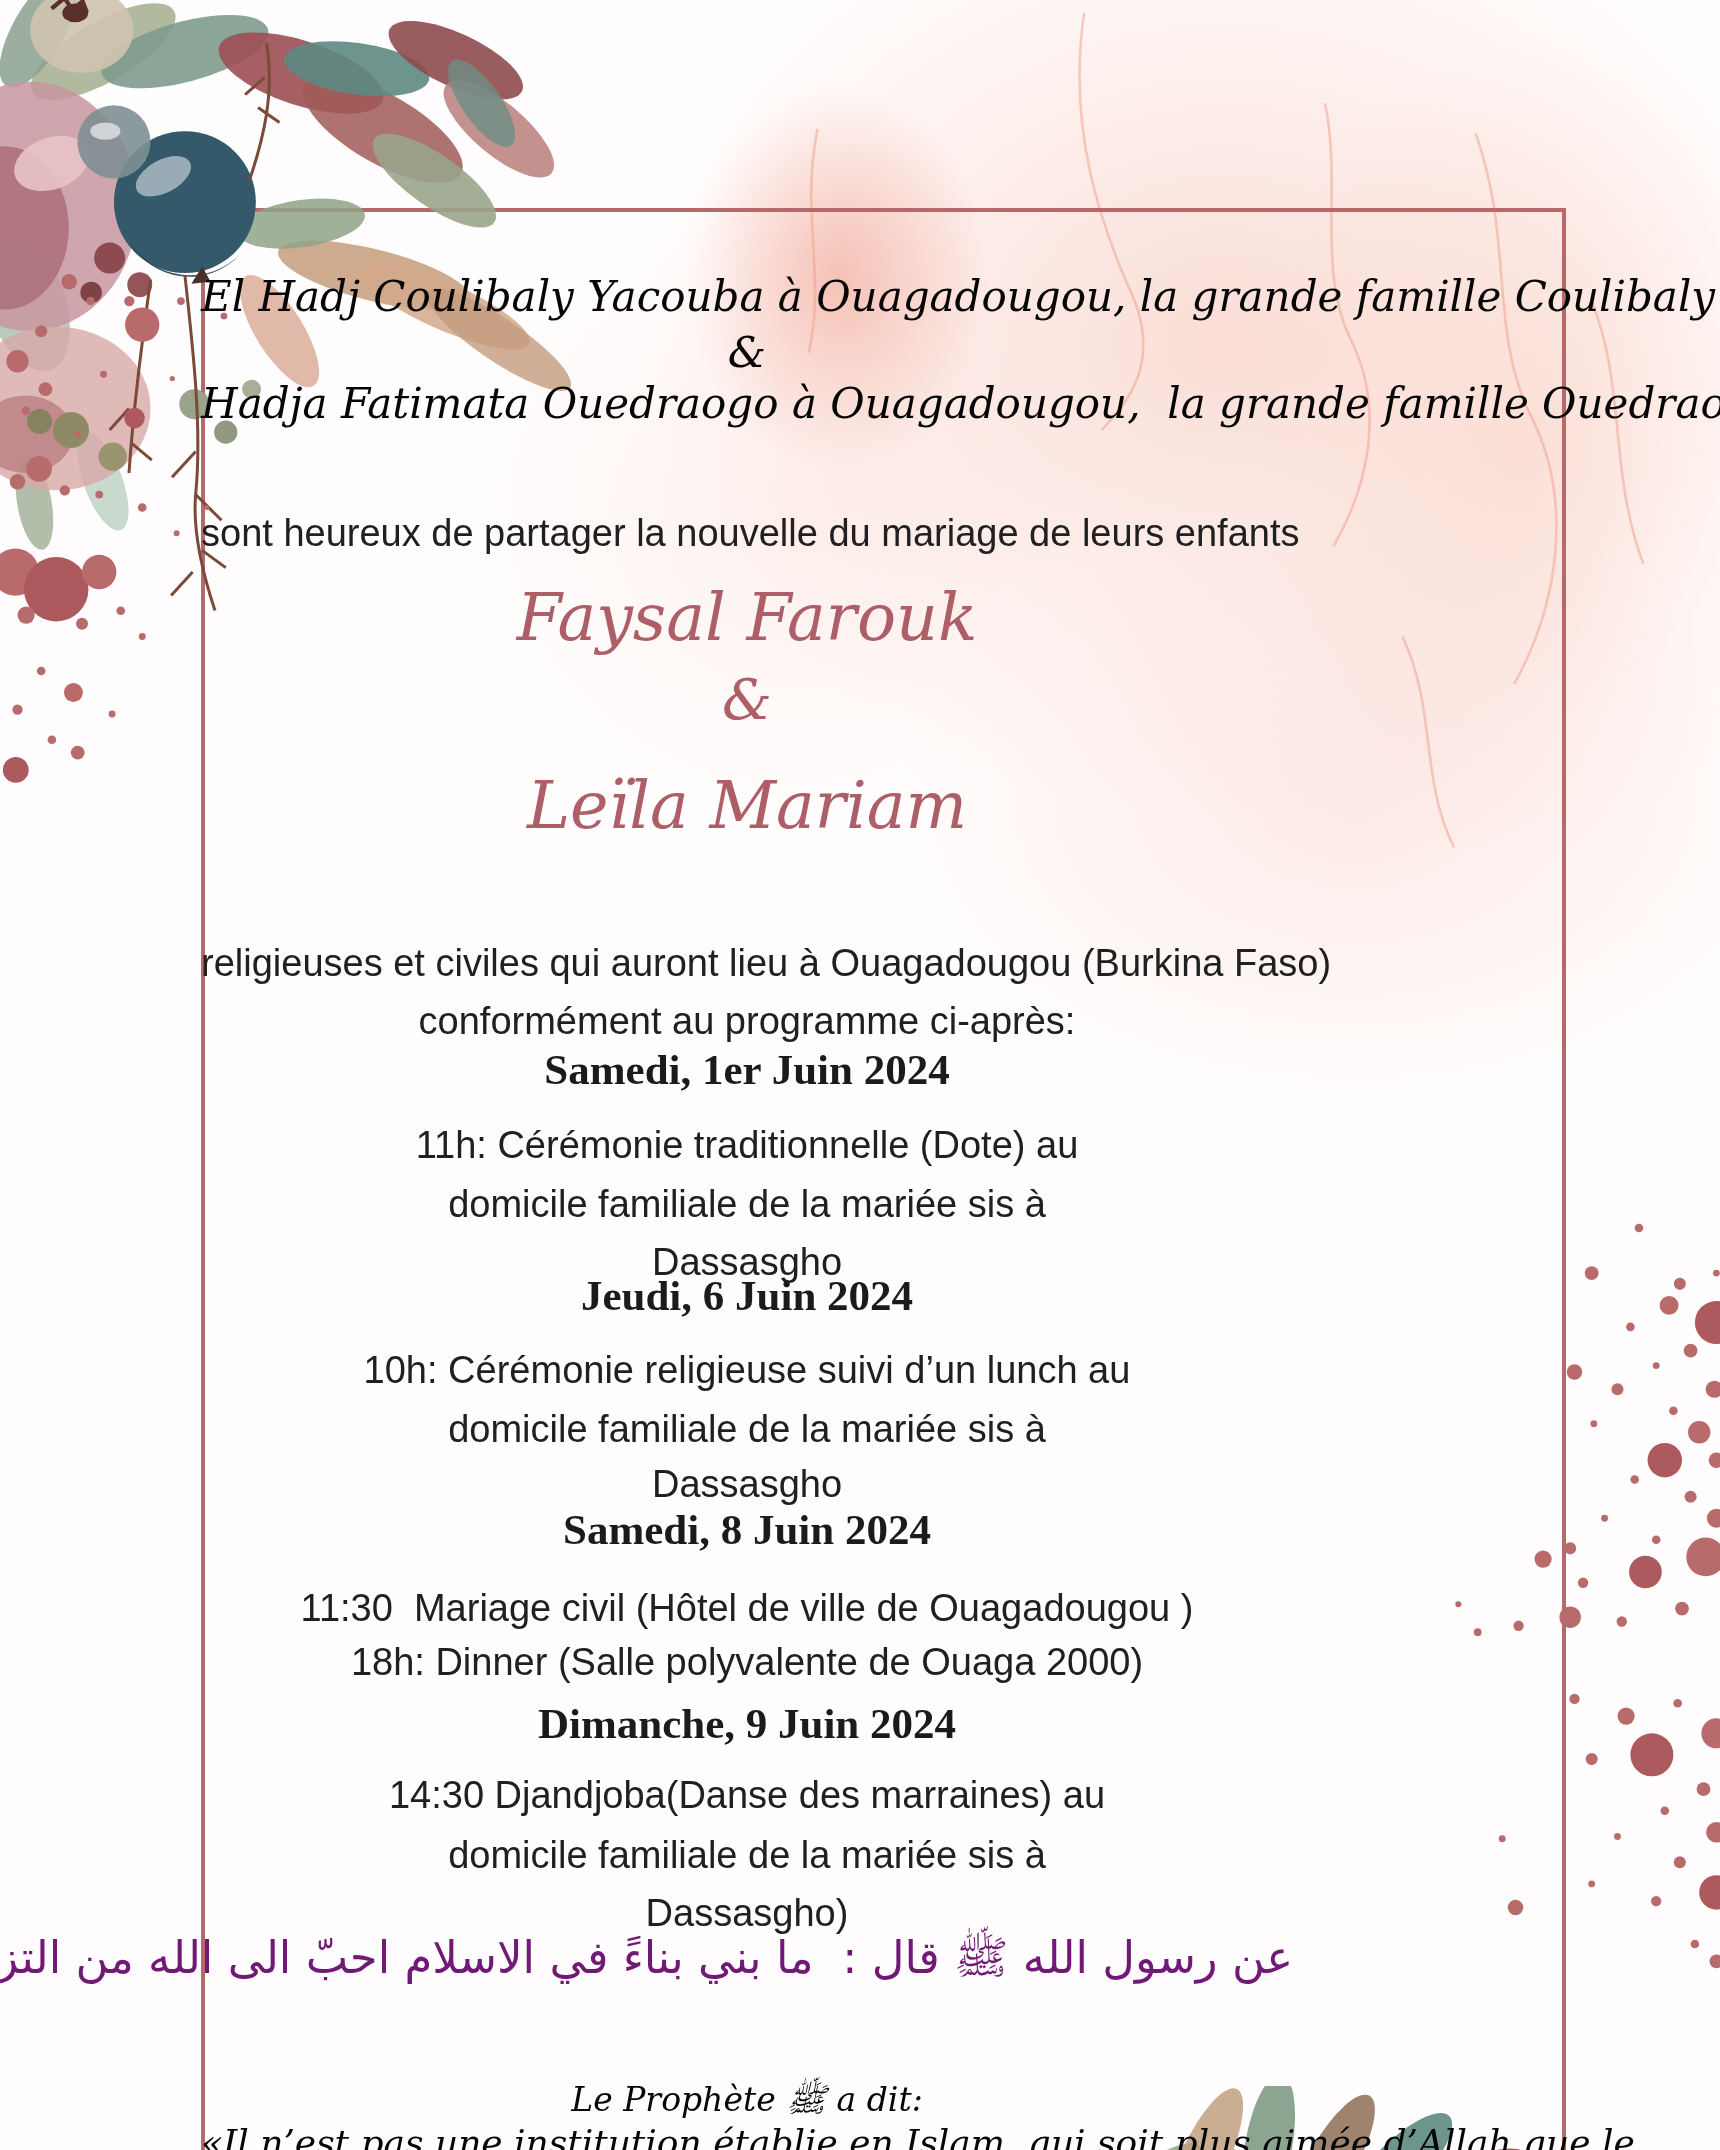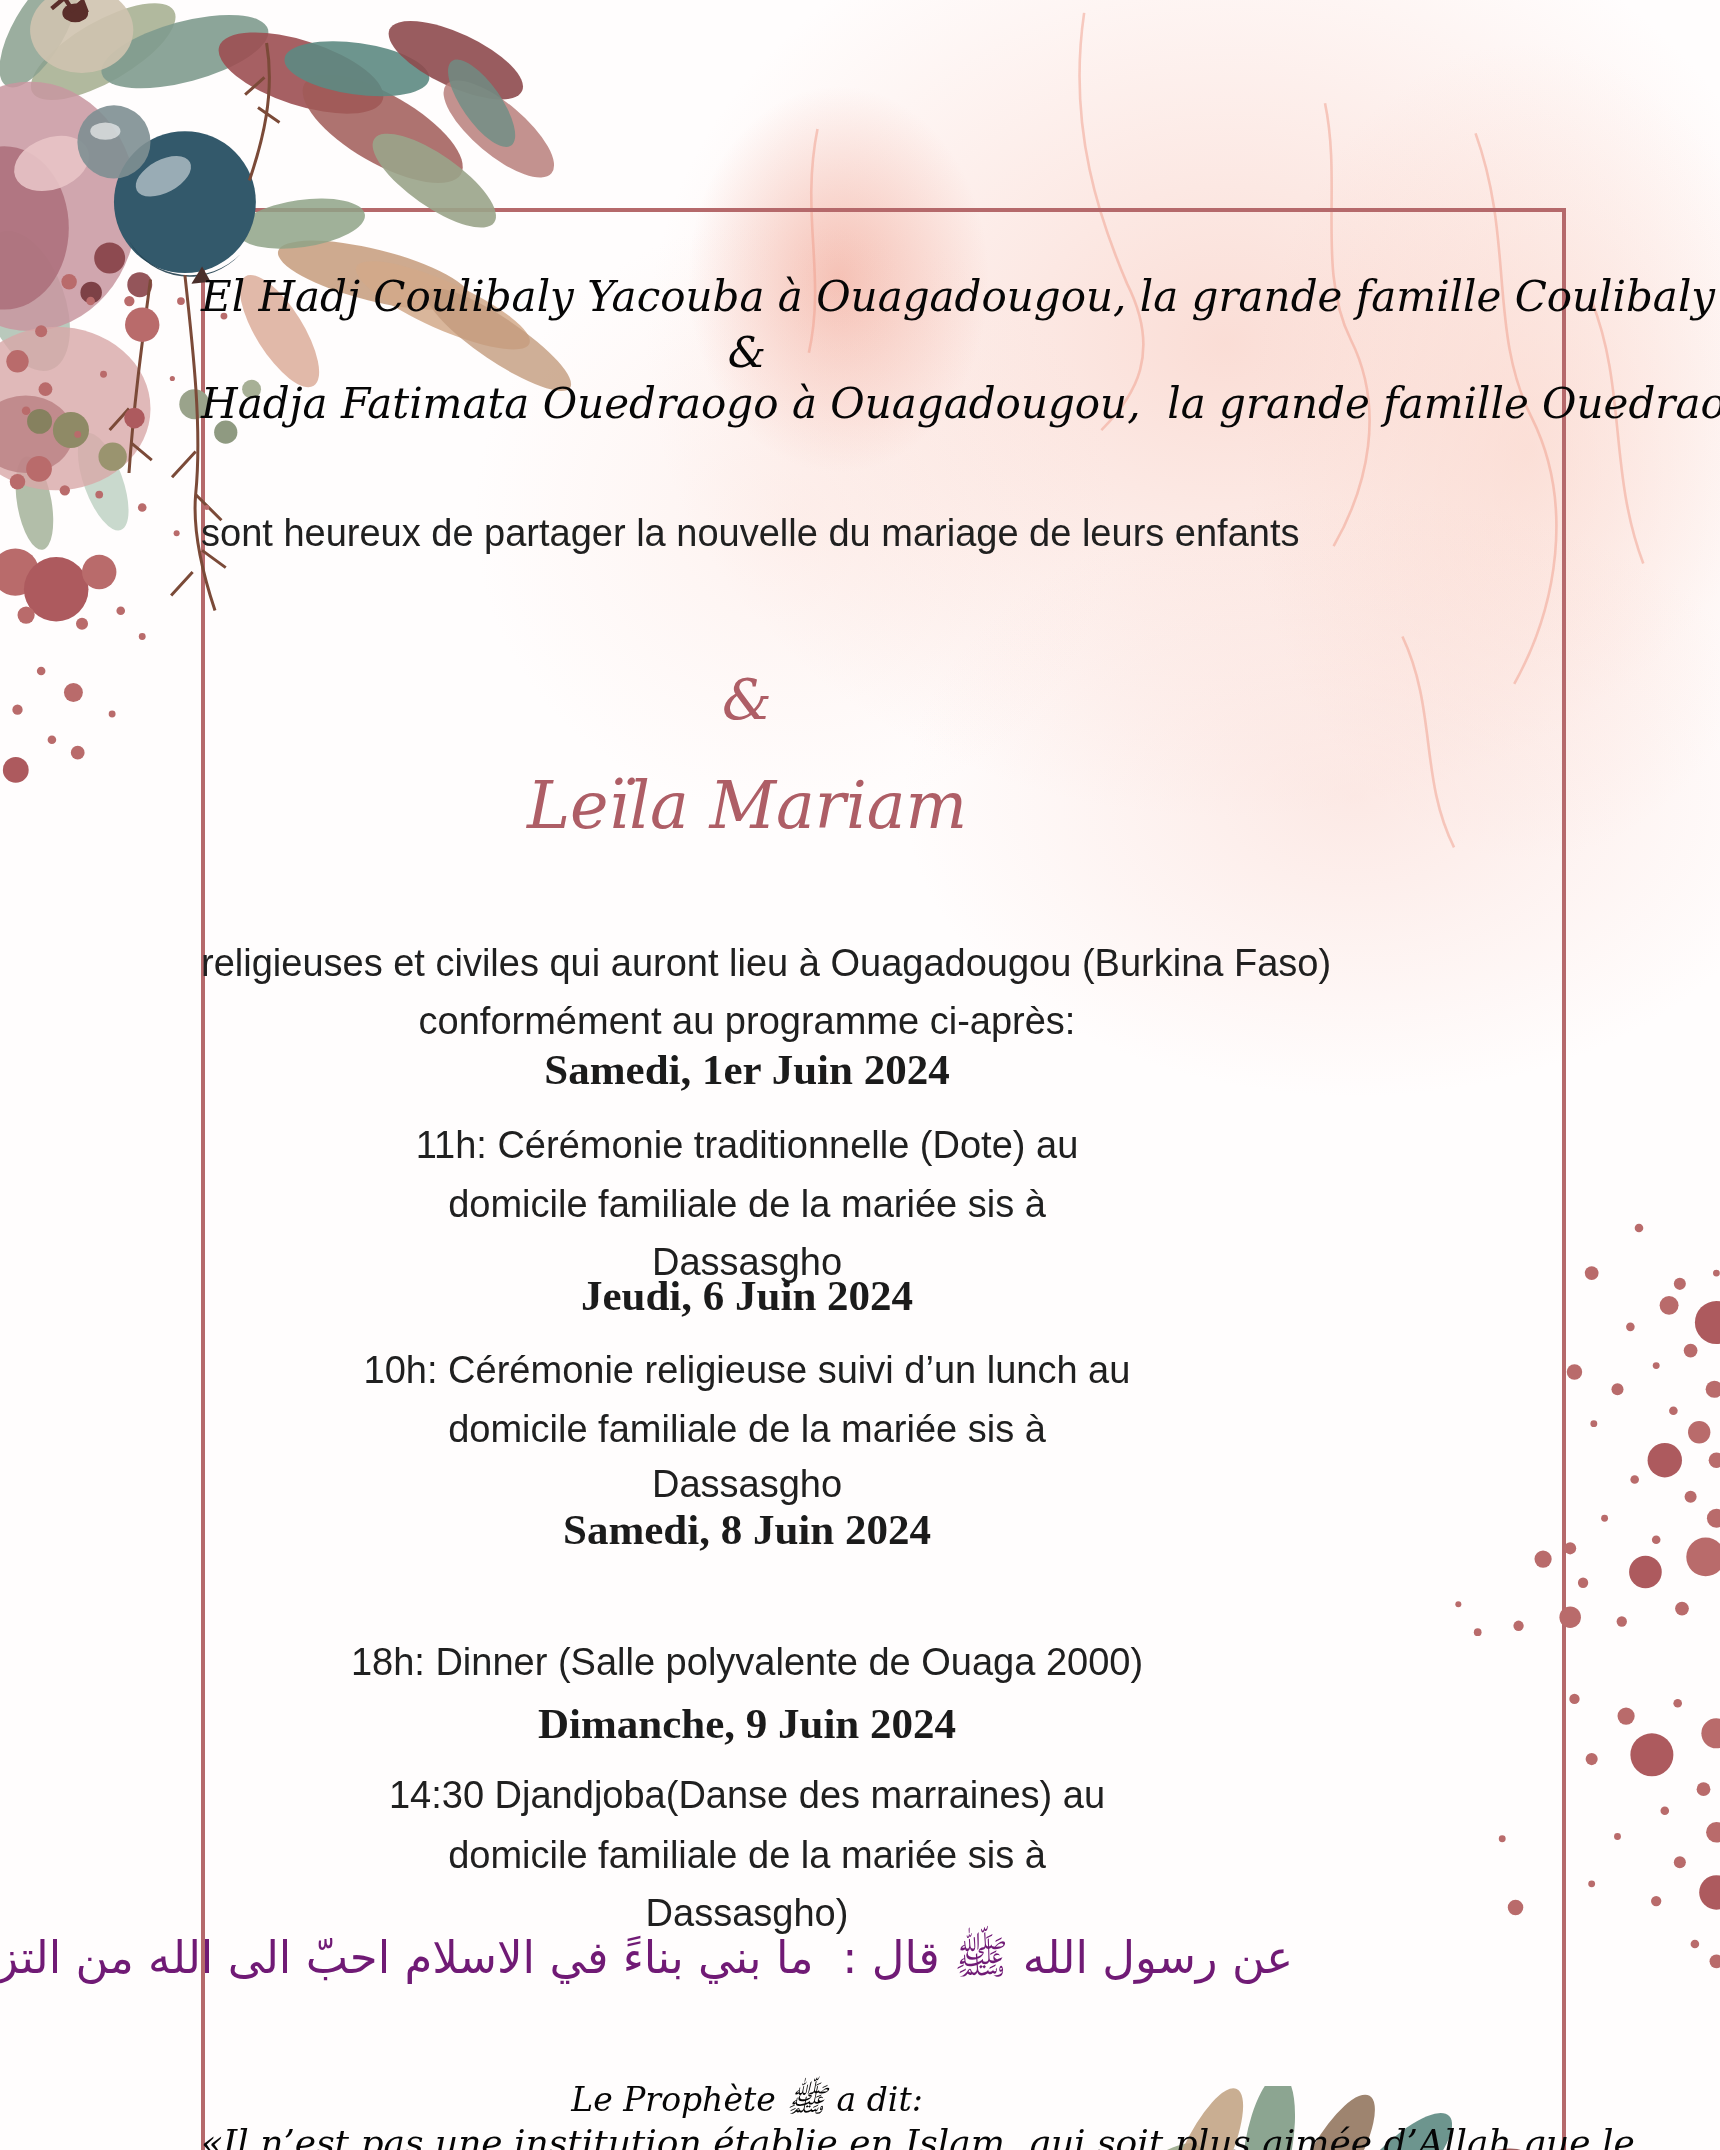--- a/index.html
+++ b/index.html
@@ -271,37 +271,39 @@
         <circle cx="3990" cy="4560" r="16"></circle>
     </g>
   </svg>
 
   <div class="line script script-lg" style="top:271px">El Hadj Coulibaly Yacouba à Ouagadougou, la grande famille Coulibaly</div>
   <div class="line script amp-black" style="top:326px">&amp;</div>
   <div class="line script script-lg" style="top:378px">Hadja Fatimata Ouedraogo à Ouagadougou,  la grande famille Ouedraogo</div>
 
   <div class="line body" style="top:499px">sont heureux de partager la nouvelle du mariage de leurs enfants</div>
 
+  <div class="line script name rose" style="top:579px">Faysal Farouk</div>
   <div class="line script amp-rose rose" style="top:666px">&amp;</div>
   <div class="line script name rose" style="top:767px">Leïla Mariam</div>
 
   <div class="line body" style="top:929px">religieuses et civiles qui auront lieu à Ouagadougou (Burkina Faso)</div>
   <div class="line body" style="top:987px">conformément au programme ci-après:</div>
 
   <div class="line date" style="top:1045px">Samedi, 1er Juin 2024</div>
   <div class="line body" style="top:1111px">11h: Cérémonie traditionnelle (Dote) au</div>
   <div class="line body" style="top:1170px">domicile familiale de la mariée sis à</div>
   <div class="line body" style="top:1228px">Dassasgho</div>
 
   <div class="line date" style="top:1271px">Jeudi, 6 Juin 2024</div>
   <div class="line body" style="top:1336px">10h: Cérémonie religieuse suivi d’un lunch au</div>
   <div class="line body" style="top:1395px">domicile familiale de la mariée sis à</div>
   <div class="line body" style="top:1450px">Dassasgho</div>
 
   <div class="line date" style="top:1505px">Samedi, 8 Juin 2024</div>
+  <div class="line body" style="top:1574px">11:30  Mariage civil (Hôtel de ville de Ouagadougou )</div>
   <div class="line body" style="top:1628px">18h: Dinner (Salle polyvalente de Ouaga 2000)</div>
 
   <div class="line date" style="top:1699px">Dimanche, 9 Juin 2024</div>
   <div class="line body" style="top:1761px">14:30 Djandjoba(Danse des marraines) au</div>
   <div class="line body" style="top:1821px">domicile familiale de la mariée sis à</div>
   <div class="line body" style="top:1879px">Dassasgho)</div>
 
   <div class="line arabic" style="top:1925px">عن رسول الله ﷺ قال :  ما بني بناءً في الاسلام احبّ الى الله من التزويج</div>
 
   <div class="line script prophet" style="top:2056px">Le Prophète ﷺ a dit:</div>

